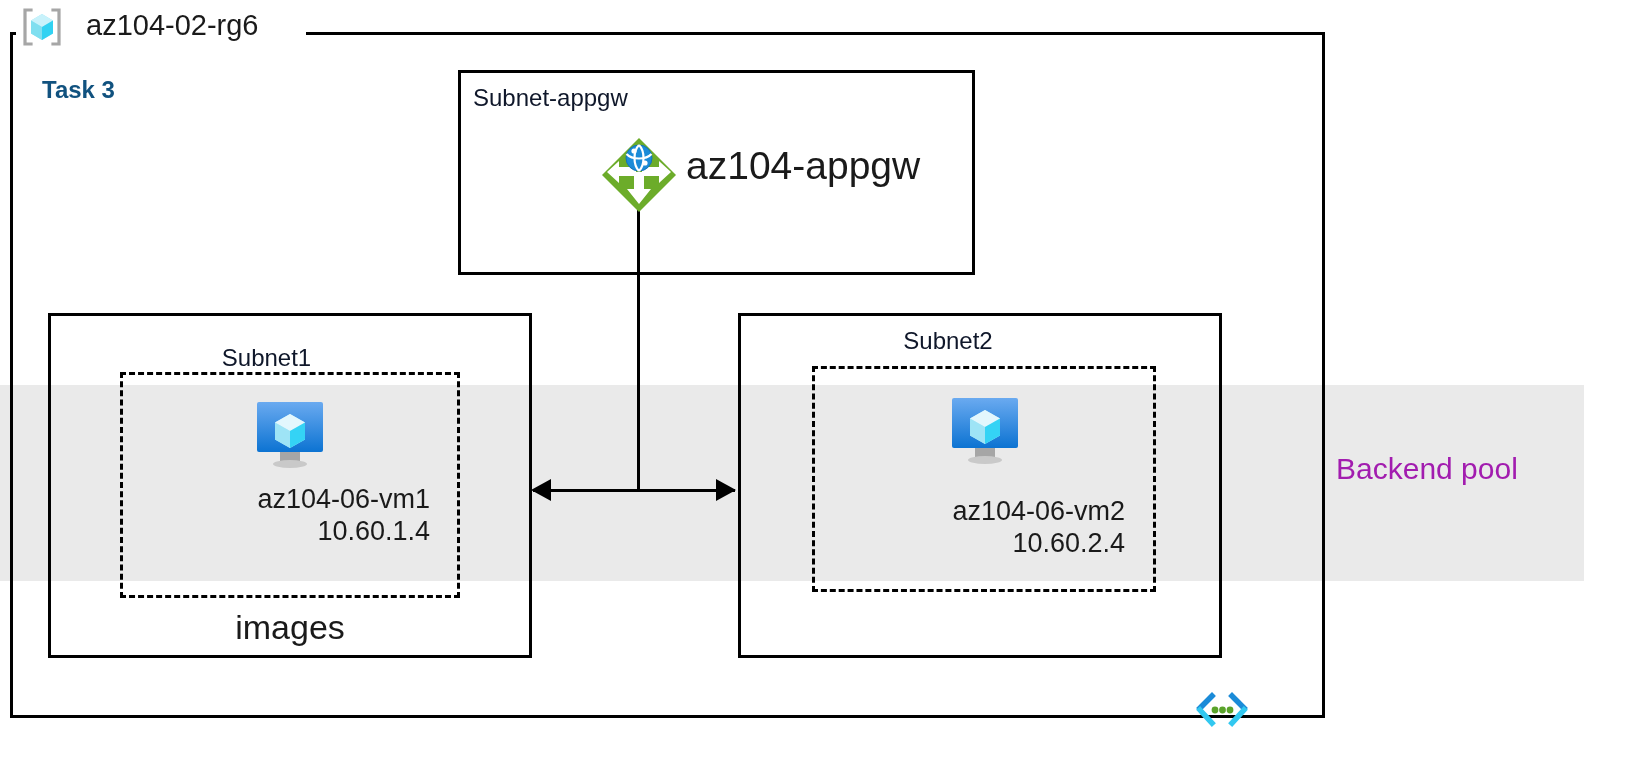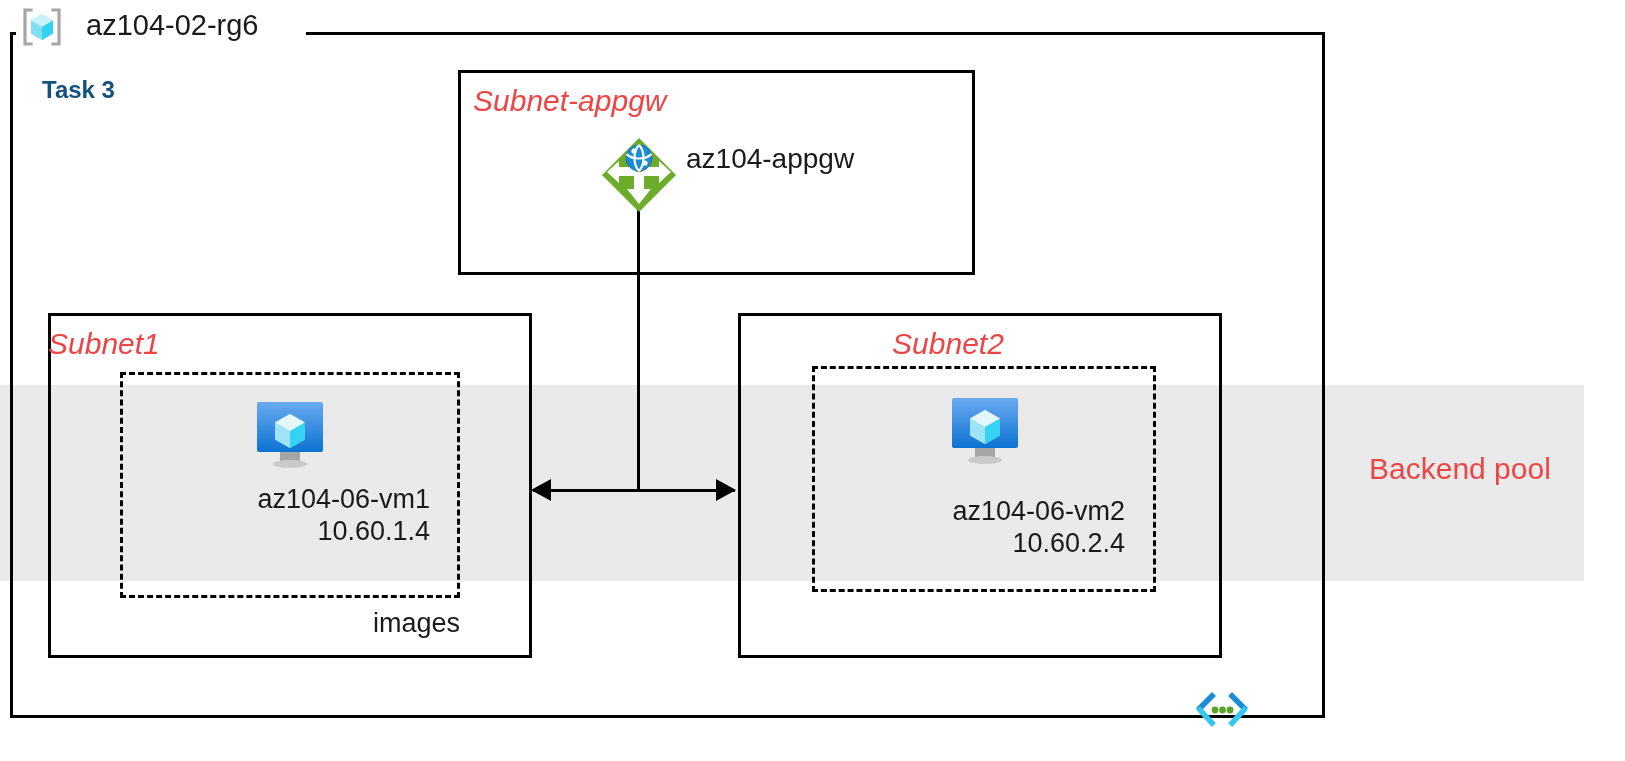--- a/index.html
+++ b/index.html
@@ -21,24 +21,24 @@
     position: absolute;
     left: 0;
     top: 385px;
     width: 1584px;
     height: 196px;
     background: #eaeaea;
     z-index: 1;
   }
   .backend-label {
     position: absolute;
-    left: 1369px;
+    left: 1336px;
     top: 452px;
     font-size: 30px;
-    color: #ef4444;
+    color: #a21caf;
     white-space: nowrap;
     z-index: 6;
   }
 
   
   .rg-frame {
     position: absolute;
     left: 10px;
     top: 32px;
     width: 1315px;
@@ -95,46 +95,45 @@
     box-sizing: border-box;
     background: transparent;
     z-index: 5;
   }
   #subnet-appgw-box { left: 458px; top: 70px;  width: 517px; height: 205px; }
   #subnet1-box      { left: 48px;  top: 313px; width: 484px; height: 345px; }
   #subnet2-box      { left: 738px; top: 313px; width: 484px; height: 345px; }
 
   .subnet-title {
     position: absolute;
-    font-size: 30px;
-    color: #ef4444;
-    white-space: nowrap;
-    z-index: 7;
-    font-style: italic;
+    font-size: 24px;
+    color: #0f172a;
+    white-space: nowrap;
+    z-index: 7;
   }
   #subnet-appgw-title { left: 473px; top: 84px; }
-  #subnet1-title      { left: 48px;  top: 327px; width: 437px; }
+  #subnet1-title      { left: 48px;  top: 344px; width: 437px; text-align: center; }
   #subnet2-title      { left: 738px; top: 327px; width: 420px; text-align: center; }
 
   
   .dashed-box {
     position: absolute;
     border: 3px dashed #000000;
     box-sizing: border-box;
     background: transparent;
     z-index: 5;
   }
   #dashed1 { left: 120px; top: 372px; width: 340px; height: 226px; }
   #dashed2 { left: 812px; top: 366px; width: 344px; height: 226px; }
 
   .dashed-caption {
     position: absolute;
-    font-size: 27px;
+    font-size: 34px;
     color: #1a1a1a;
-    text-align: right;
+    text-align: center;
     white-space: nowrap;
     z-index: 7;
   }
   #caption1 { left: 120px; top: 608px; width: 340px; }
   #caption2 { left: 812px; top: 613px; width: 344px; }
 
   
   .vm-block {
     position: absolute;
     z-index: 7;
@@ -167,21 +166,21 @@
     height: 78px;
     z-index: 7;
   }
   .appgw-labels {
     position: absolute;
     left: 686px;
     top: 142px;
     z-index: 7;
   }
   .appgw-line {
-    font-size: 28px;
+    font-size: 39px;
     color: #1a1a1a;
     line-height: 1.24;
     white-space: nowrap;
   }
 
   
   .conn-vert {
     position: absolute;
     left: 637px;
     top: 208px;

